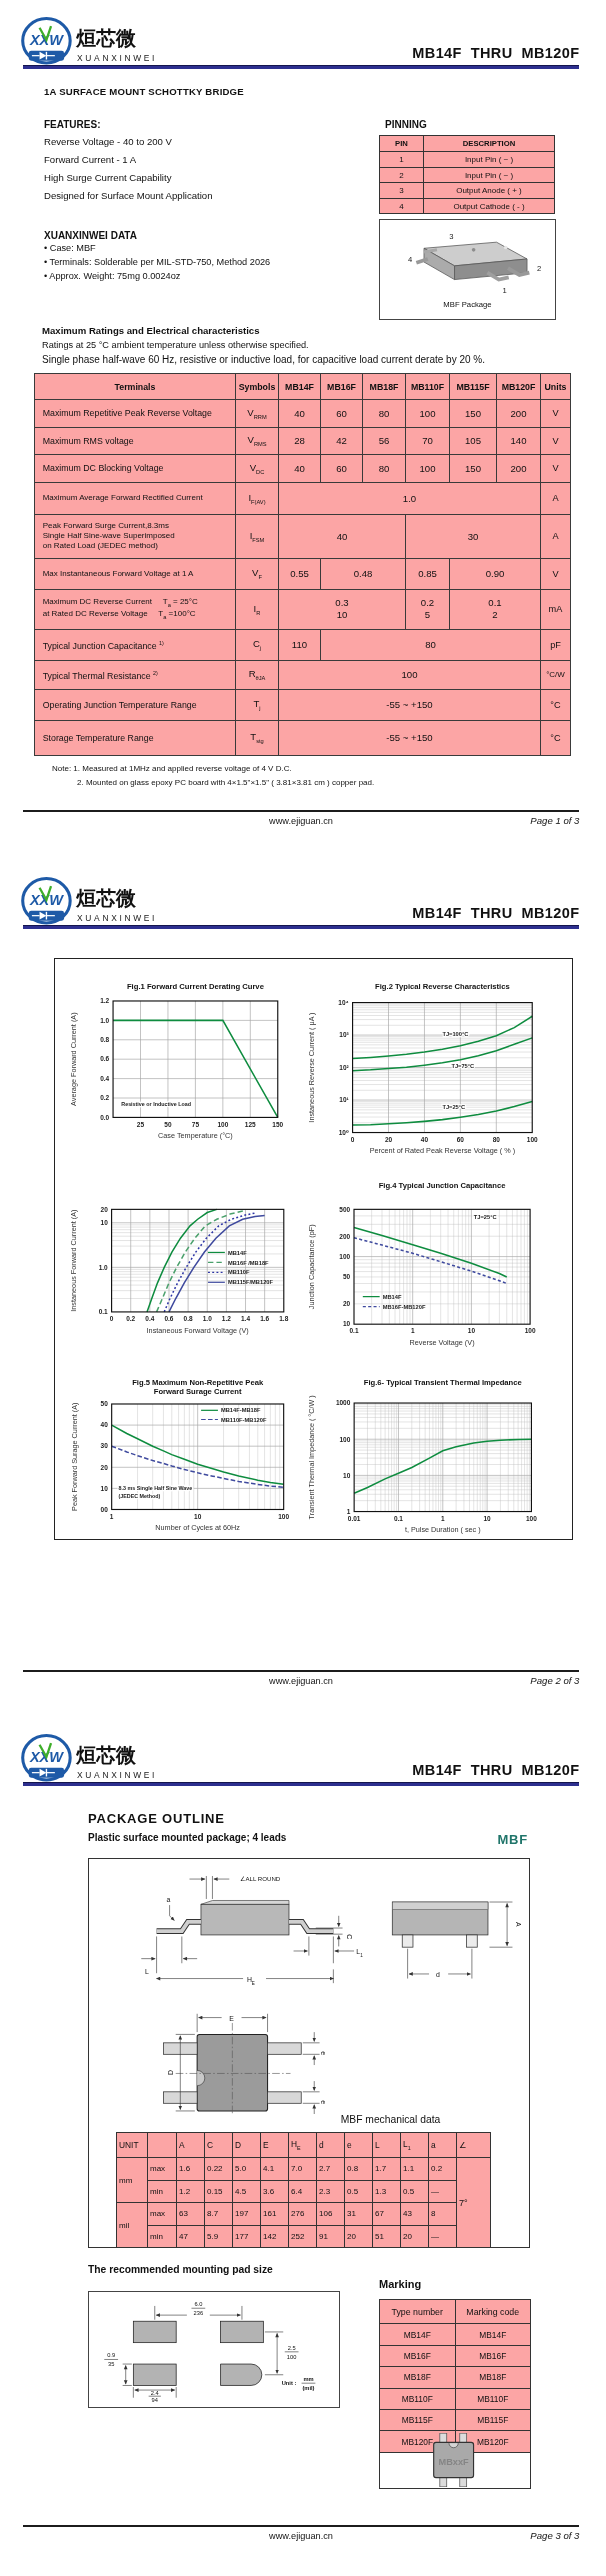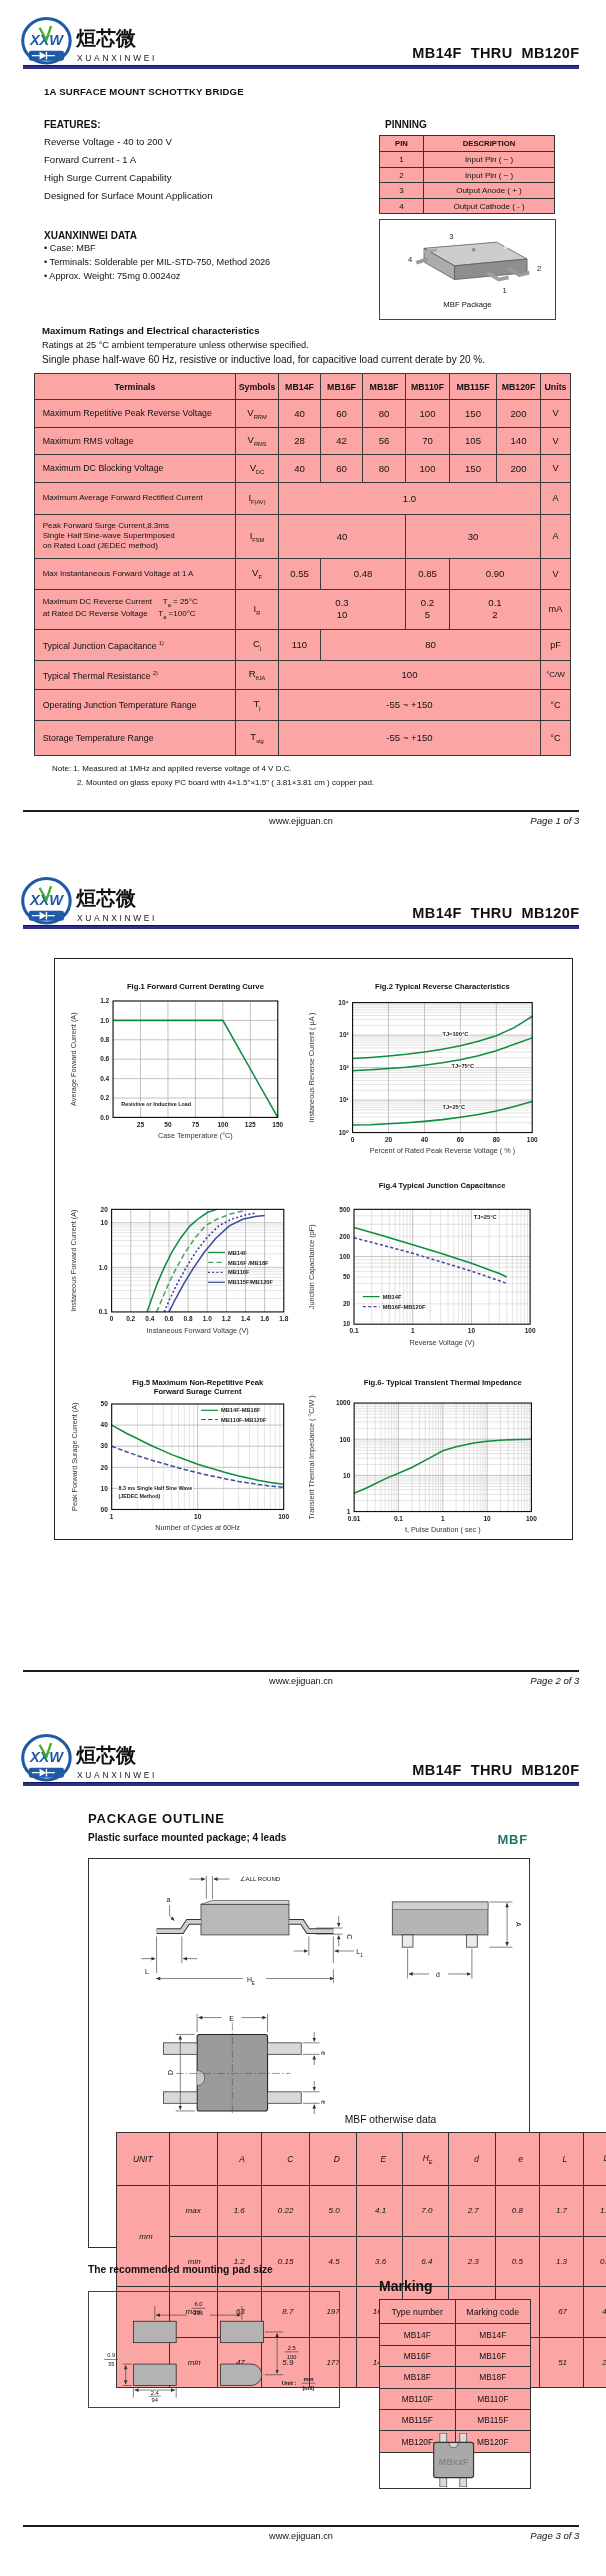--- a/index.html
+++ b/index.html
@@ -48,27 +48,27 @@
   
   .chbox{left:54px;top:958px;width:517px;height:580px;border:1.2px solid #222;}
   .chart{position:absolute;}
   
   .p3head{left:88px;top:1811px;font-size:13px;font-weight:bold;letter-spacing:0.8px;}
   .p3sub{left:88px;top:1832px;font-size:10px;font-weight:bold;}
   .mbf{left:375px;top:1832px;width:153px;text-align:right;font-size:13px;font-weight:bold;color:#20756a;letter-spacing:0.8px;}
   .outbox{left:88px;top:1858px;width:440px;height:388px;border:1.2px solid #333;}
   .mechcap{left:291px;top:2114px;width:199px;text-align:center;font-size:10.3px;}
   .mechtable{position:absolute;left:116px;top:2132px;table-layout:fixed;border:1.1px solid #333;}
-  .mechtable th,.mechtable td{border:0.8px solid #333;text-align:right;padding:16px;font-weight:normal;font-style:italic;}
+  .mechtable th,.mechtable td{border:0.8px solid #333;text-align:left;padding:2px;font-weight:normal;}
   .mechtable th{font-size:8.4px;height:20px;}
   .mechtable td{font-size:8px;height:17.6px;}
   .mechtable sub{font-size:5.4px;}
   .padhead{left:88px;top:2264px;font-size:10.3px;font-weight:bold;}
   .padbox{left:88px;top:2291px;width:250px;height:115px;border:1.2px solid #444;}
-  .markhead{left:379px;top:2278px;font-size:14px;font-weight:bold;}
+  .markhead{left:379px;top:2278px;font-size:11px;font-weight:bold;}
   .markwrap{left:379px;top:2299px;width:150px;height:188px;border:1.1px solid #333;}
   .marktable{width:100%;table-layout:fixed;}
   .marktable th{font-size:8.8px;height:21.4px;border:0.8px solid #333;border-top:none;font-weight:normal;}
   .marktable td{font-size:8.4px;height:18.4px;text-align:center;border:0.8px solid #333;}
   .marktable th:first-child,.marktable td:first-child{border-left:none;}
   .marktable th:last-child,.marktable td:last-child{border-right:none;}
 </style>
 </head>
 <body>
 
@@ -712,21 +712,21 @@
       <line x1="293" y1="253" x2="293" y2="265" stroke="#333" stroke-width="0.8" marker-start="url(#arrB)"></line>
       <text x="302" y="247" font-size="9" fill="#111" transform="rotate(90 302 247)">e</text>
       <line x1="278" y1="300" x2="300" y2="300" stroke="#333" stroke-width="0.8"></line>
       <line x1="278" y1="315" x2="300" y2="315" stroke="#333" stroke-width="0.8"></line>
       <line x1="293" y1="286" x2="293" y2="298" stroke="#333" stroke-width="0.8" marker-end="url(#arrA)"></line>
       <line x1="293" y1="317" x2="293" y2="329" stroke="#333" stroke-width="0.8" marker-start="url(#arrB)"></line>
       <text x="302" y="311" font-size="9" fill="#111" transform="rotate(90 302 311)">e</text>
     </svg>
   </div>
 
-  <div class="abs mechcap">MBF otherwise data</div>
+  <div class="abs mechcap">MBF mechanical data</div>
   <table class="mechtable">
     <colgroup>
       <col style="width:31px">
         <col style="width:29px">
       <col style="width:28px">
         <col style="width:28px">
         <col style="width:28px">
         <col style="width:28px">
         <col style="width:28px">
       <col style="width:28px">

